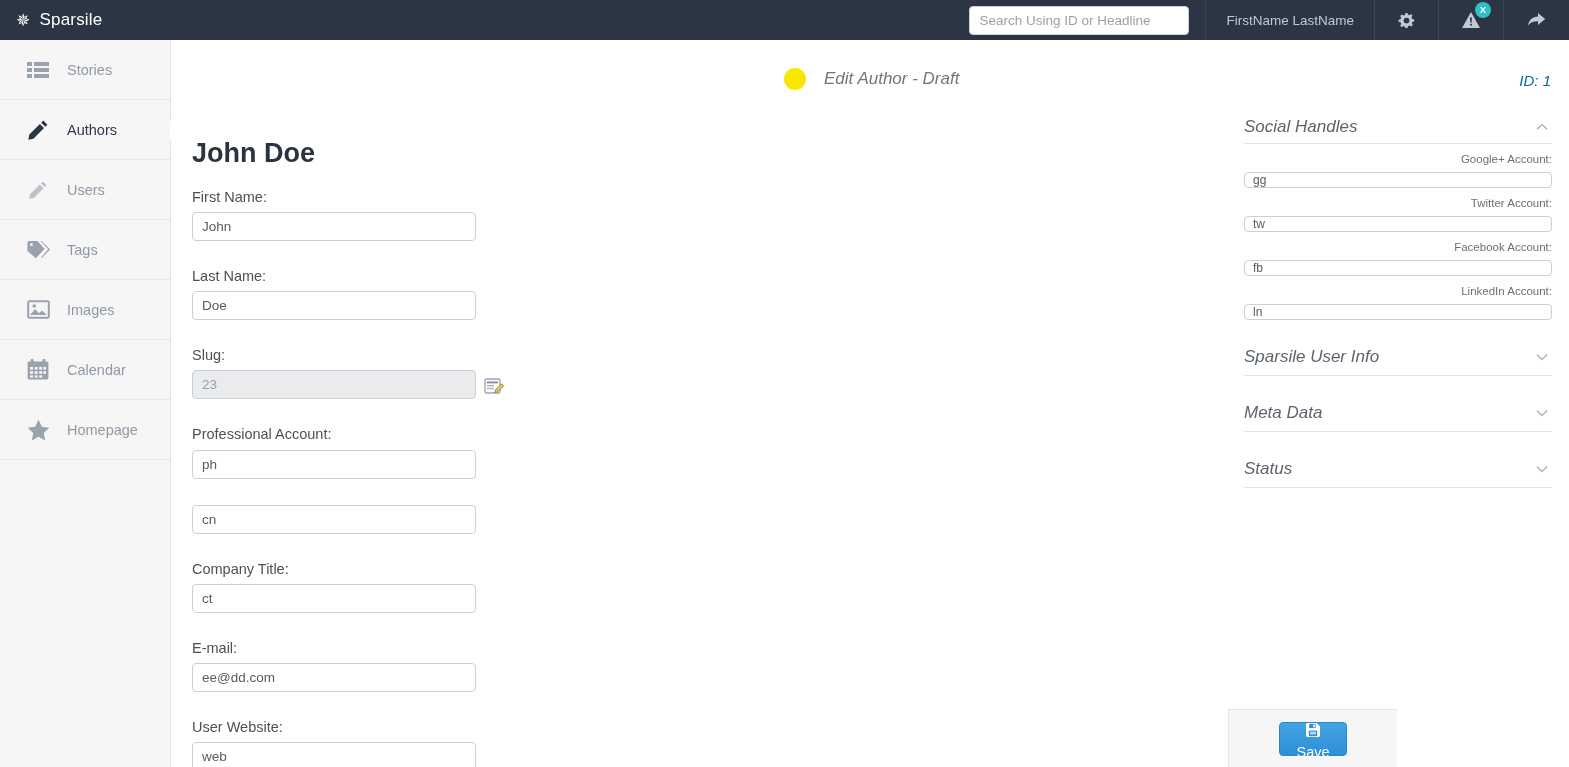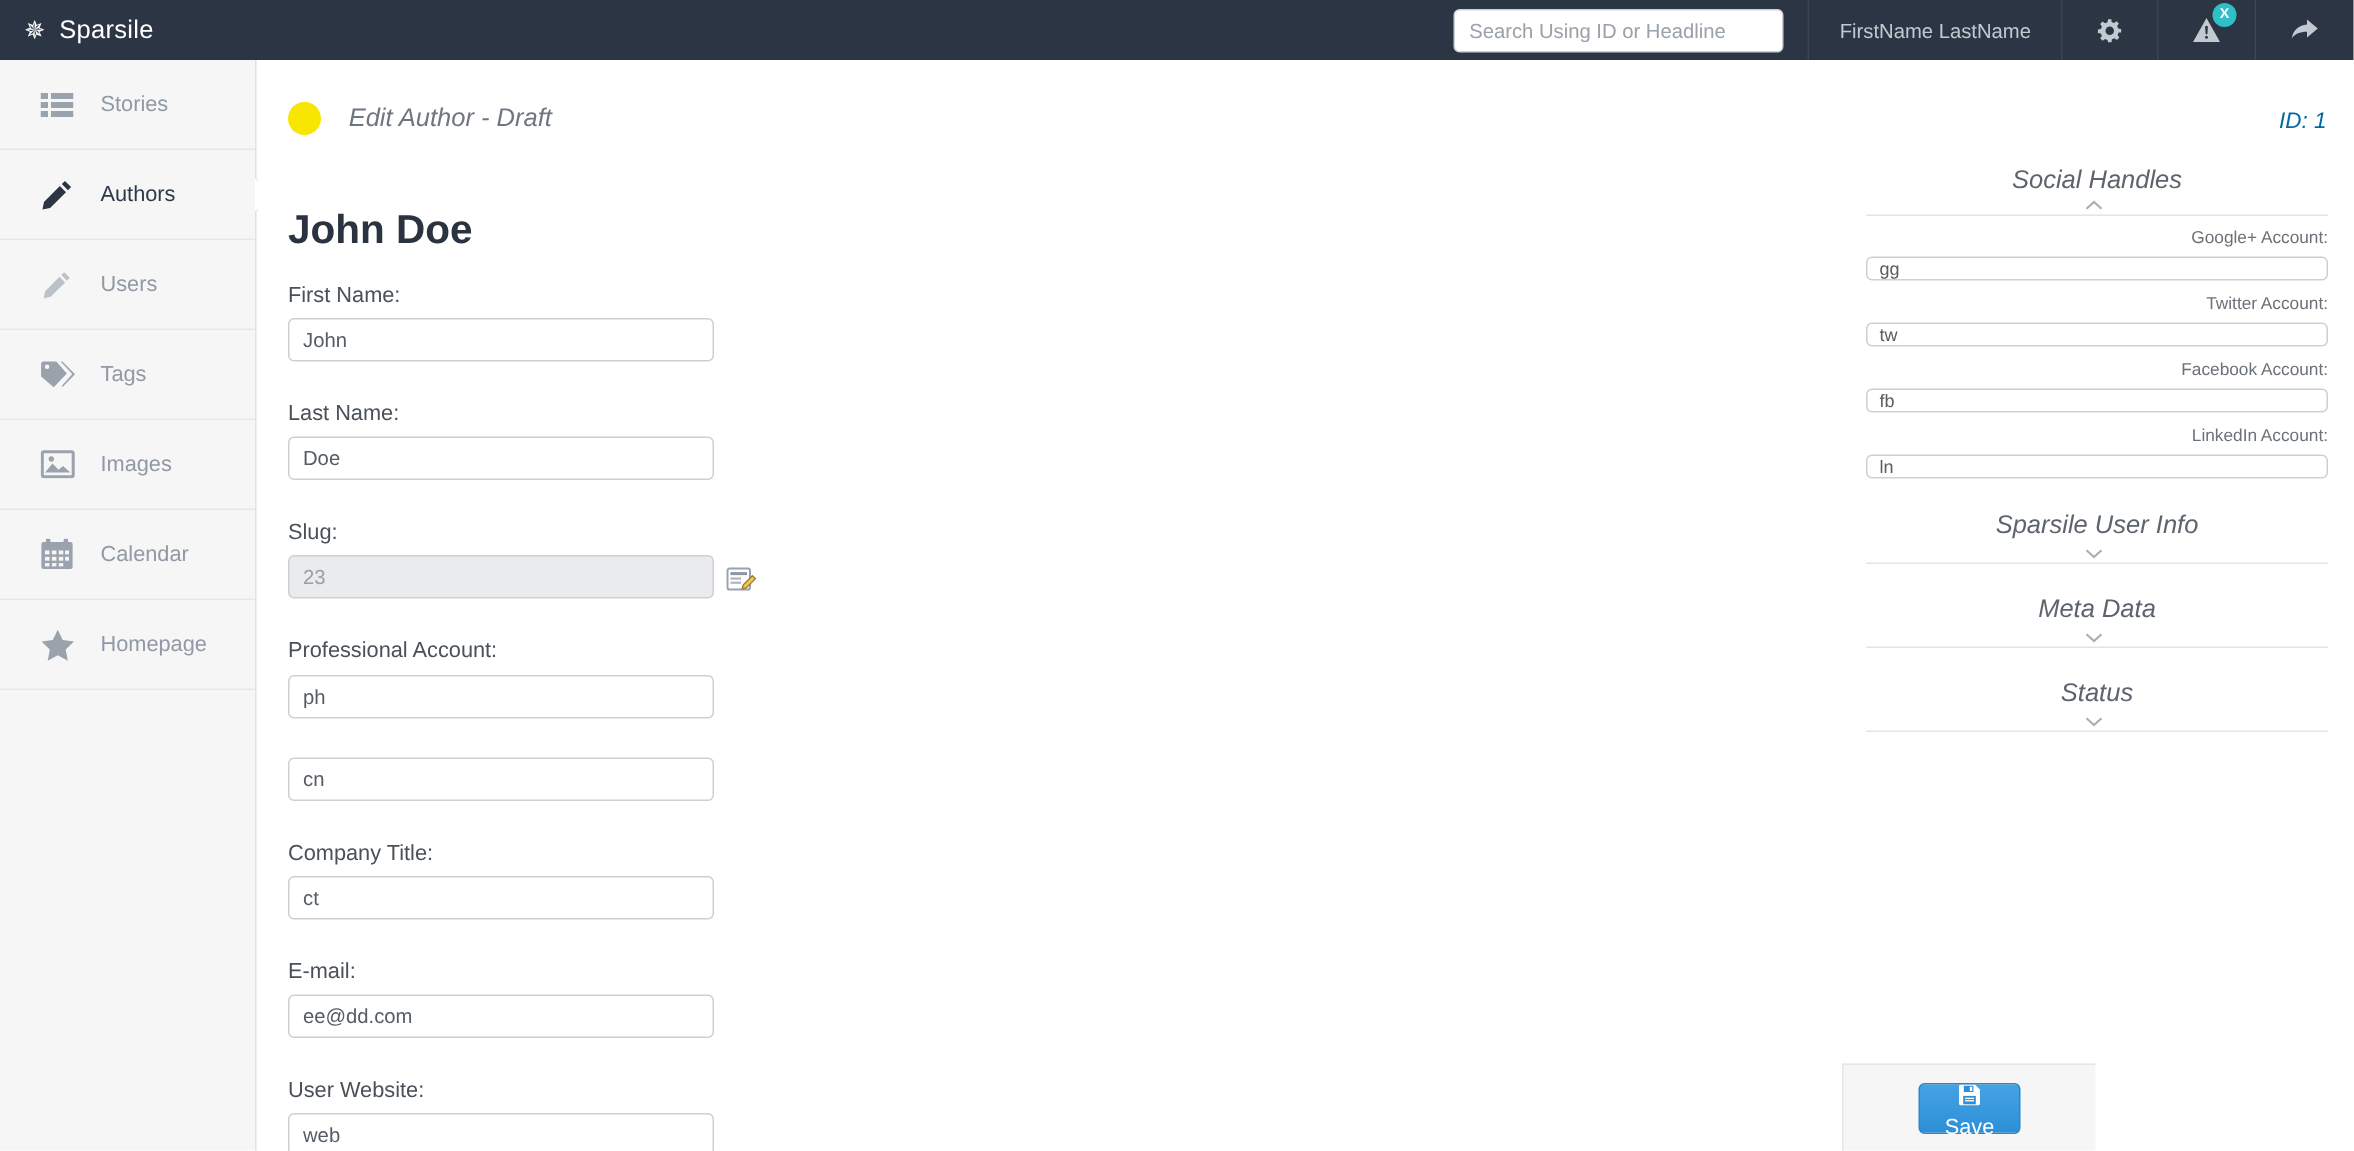--- a/index.html
+++ b/index.html
@@ -109,20 +109,21 @@
     position: absolute;
     top: 40px; left: 172px;
     width: 1397px; height: 727px;
     background: #ffffff;
   }
 
   .page-head {
     position: absolute;
     top: 28px; left: 20px; right: 18px;
     height: 34px;
+    text-align: center;
   }
   .status-dot {
     display: inline-block;
     width: 22px; height: 22px;
     border-radius: 50%;
     background: #f7e600;
     vertical-align: middle;
   }
   .page-sub {
     display: inline-block;
@@ -184,21 +185,20 @@
   .rightpanel {
     position: absolute;
     top: 70px; left: 1072px;
     width: 308px;
   }
   .acc-head {
     display: flex; align-items: center; justify-content: space-between;
     height: 34px;
     border-bottom: 1px solid #e4e4e4;
     cursor: pointer;
-    flex-direction: column;
   }
   .acc-title {
     font-size: 17px; font-style: italic; color: #5d646d;
   }
   .acc-chev { color: #a9aeb4; font-size: 12px; line-height: 1; padding-right: 4px; }
   .acc-body { padding-top: 8px; }
   .sgroup { margin-bottom: 8px; }
   .slabel {
     display: block;
     font-size: 11.5px;

